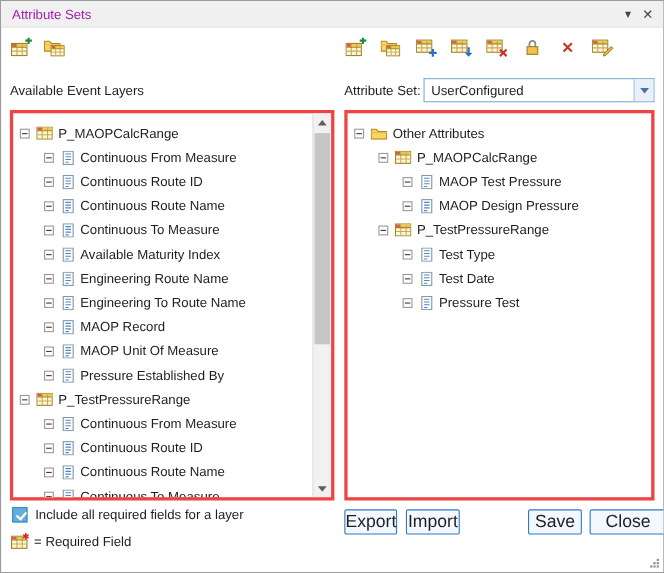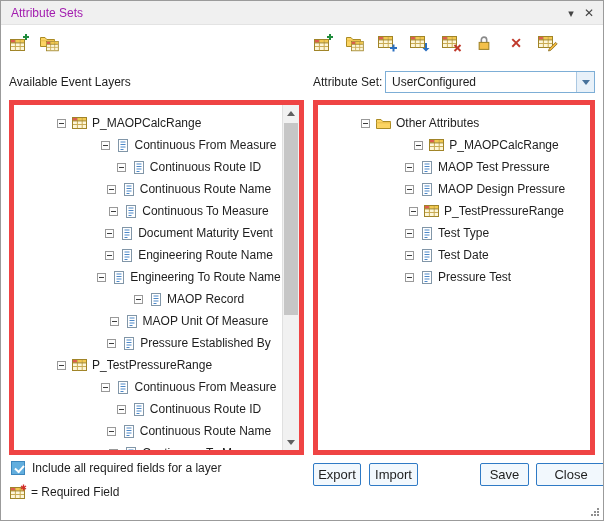--- a/index.html
+++ b/index.html
@@ -40,28 +40,28 @@
   #attrset-dropdown .arrow-btn {
     width:18px; height:20px; background:#e8f1f9; border-left:1px solid #abc8e2;
     display:flex; align-items:center; justify-content:center;
   }
   .tri-down { width:0; height:0; border-left:4px solid transparent; border-right:4px solid transparent; border-top:5px solid #47729b; }
   .tri-up-s { width:0; height:0; border-left:4px solid transparent; border-right:4px solid transparent; border-bottom:5px solid #5f5f5f; }
   .tri-down-s { width:0; height:0; border-left:4px solid transparent; border-right:4px solid transparent; border-top:5px solid #5f5f5f; }
   
   .tree-panel {
     position:absolute; top:99px; height:355px; background:#fff;
-    border:5px solid #ef4444; overflow:hidden;padding-left:37px;
+    border:3px solid #ef4444; overflow:hidden;
   }
   #panel-left  { left:8px;  width:295px; }
   #panel-right { left:312px; width:282px; }
   .tree { padding-top:7px; }
   .row { height:22px; display:flex; align-items:center; white-space:nowrap; }
   .lv0 { padding-left:6px; }
-  .lv1 { padding-left:28px;justify-content:center; }
+  .lv1 { padding-left:28px; }
   .lv2 { padding-left:50px; }
   .exp {
     width:9px; height:9px; border:1px solid #999; background:#fdfdfd;
     position:relative; margin-right:6px; flex:none;
   }
   .exp::after { content:""; position:absolute; left:1px; right:1px; top:3px; height:1px; background:#3c3c3c; }
   .ti { margin-right:5px; flex:none; }
   .lbl { line-height:22px; }
   
   #scrollbar {
@@ -80,21 +80,21 @@
   #req-checkbox::after {
     content:""; position:absolute; left:2.5px; top:3px; width:7px; height:4px;
     border-left:2px solid #fff; border-bottom:2px solid #fff; transform:rotate(-48deg);
   }
   #req-checkbox-label { position:absolute; left:31px; top:459px; line-height:16px; }
   #req-legend-icon { position:absolute; left:9px; top:483px; }
   #req-legend-label { position:absolute; left:30px; top:484px; line-height:15px; }
   .btn {
     position:absolute; top:462px; height:23px; background:#f2f8fd;
     border:1px solid #2f7ac5; border-radius:2px; text-align:center;
-    line-height:21px; color:#1e1e1e; font-size:13px;
+    line-height:21px; color:#1e1e1e; font-size:16px;
   }
   #btn-export { left:312px; width:48px; }
   #btn-import { left:368px; width:49px; }
   #btn-save   { left:479px; width:49px; }
   #btn-close2 { left:535px; width:70px; }
   
   #grip { position:absolute; right:3px; bottom:3px; }
 </style>
 </head>
 <body>
@@ -254,21 +254,21 @@
         <svg class="ti" width="13" height="13" viewBox="0 0 13 13">
             <use href="#g-field"></use>
           </svg>
         <span class="lbl">Continuous To Measure</span>
       </div>
       <div class="row lv1">
         <span class="exp"></span>
         <svg class="ti" width="13" height="13" viewBox="0 0 13 13">
             <use href="#g-field"></use>
           </svg>
-        <span class="lbl">Document Maturity Event</span>
+        <span class="lbl">Available Maturity Index</span>
       </div>
       <div class="row lv1">
         <span class="exp"></span>
         <svg class="ti" width="13" height="13" viewBox="0 0 13 13">
             <use href="#g-field"></use>
           </svg>
         <span class="lbl">Engineering Route Name</span>
       </div>
       <div class="row lv1">
         <span class="exp"></span>

